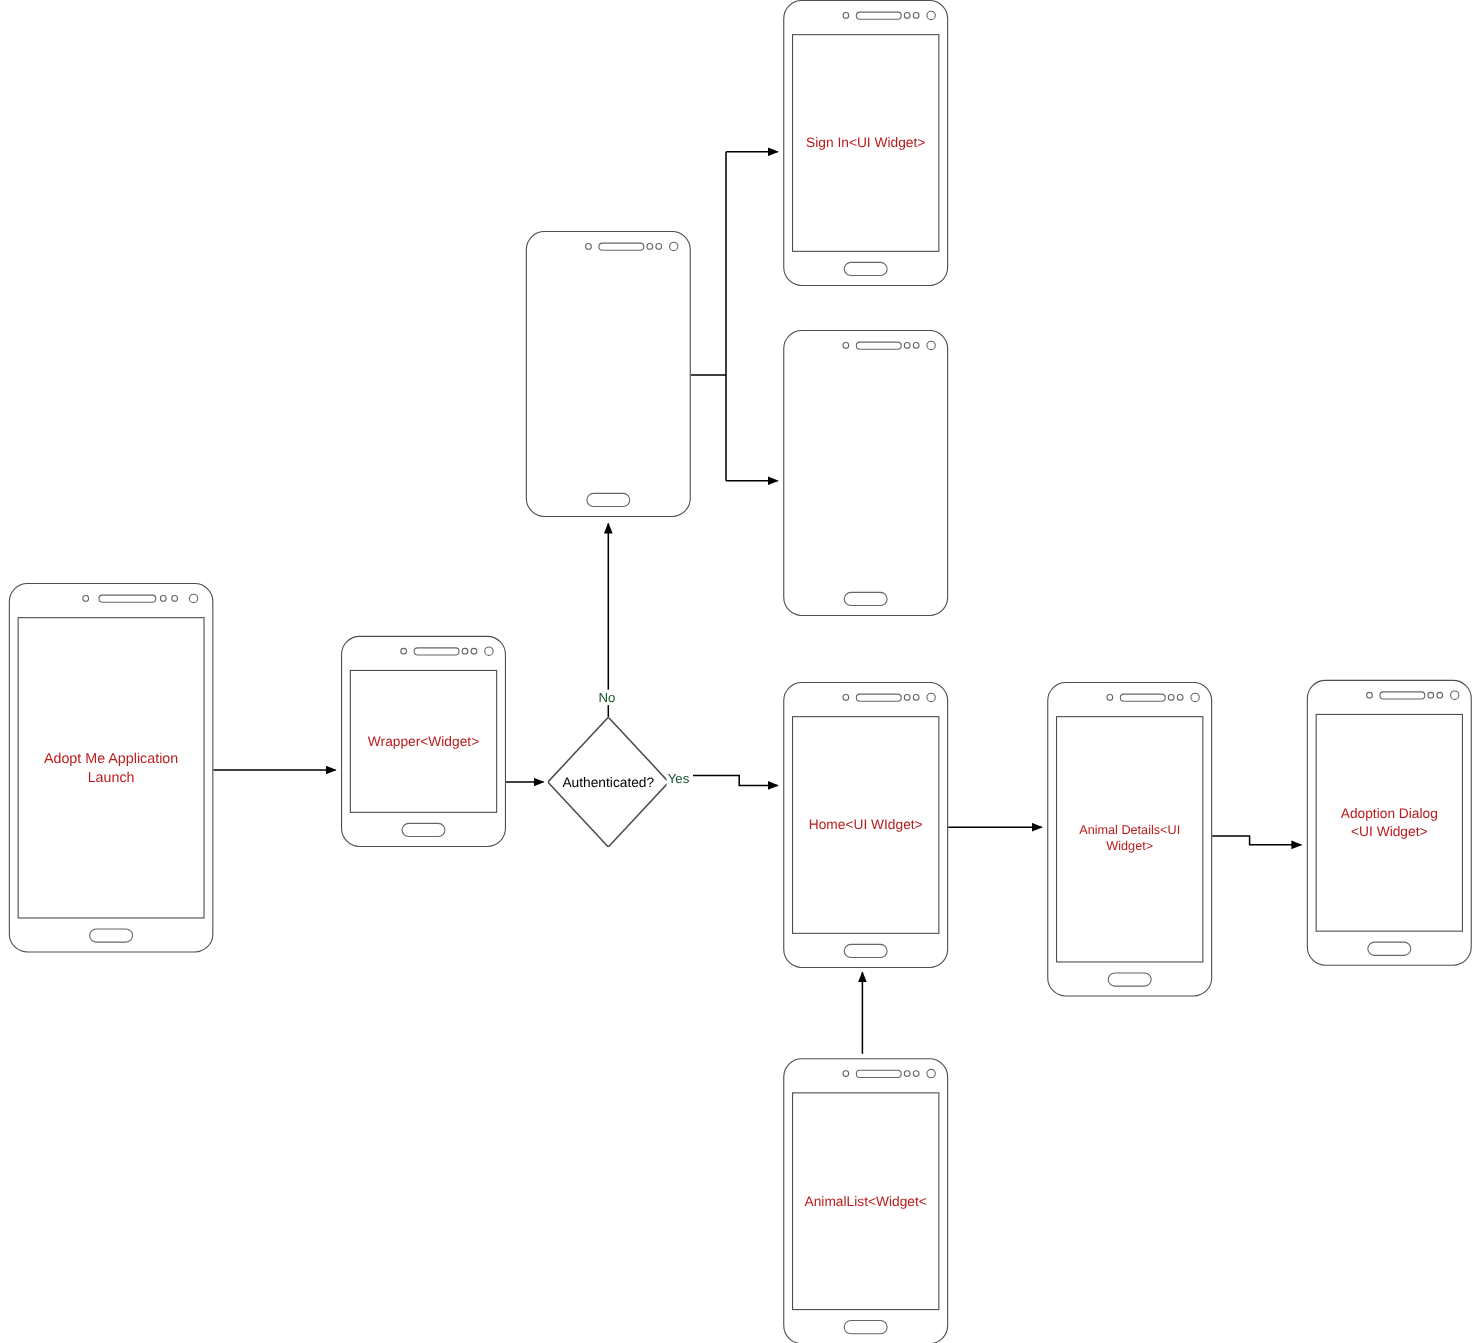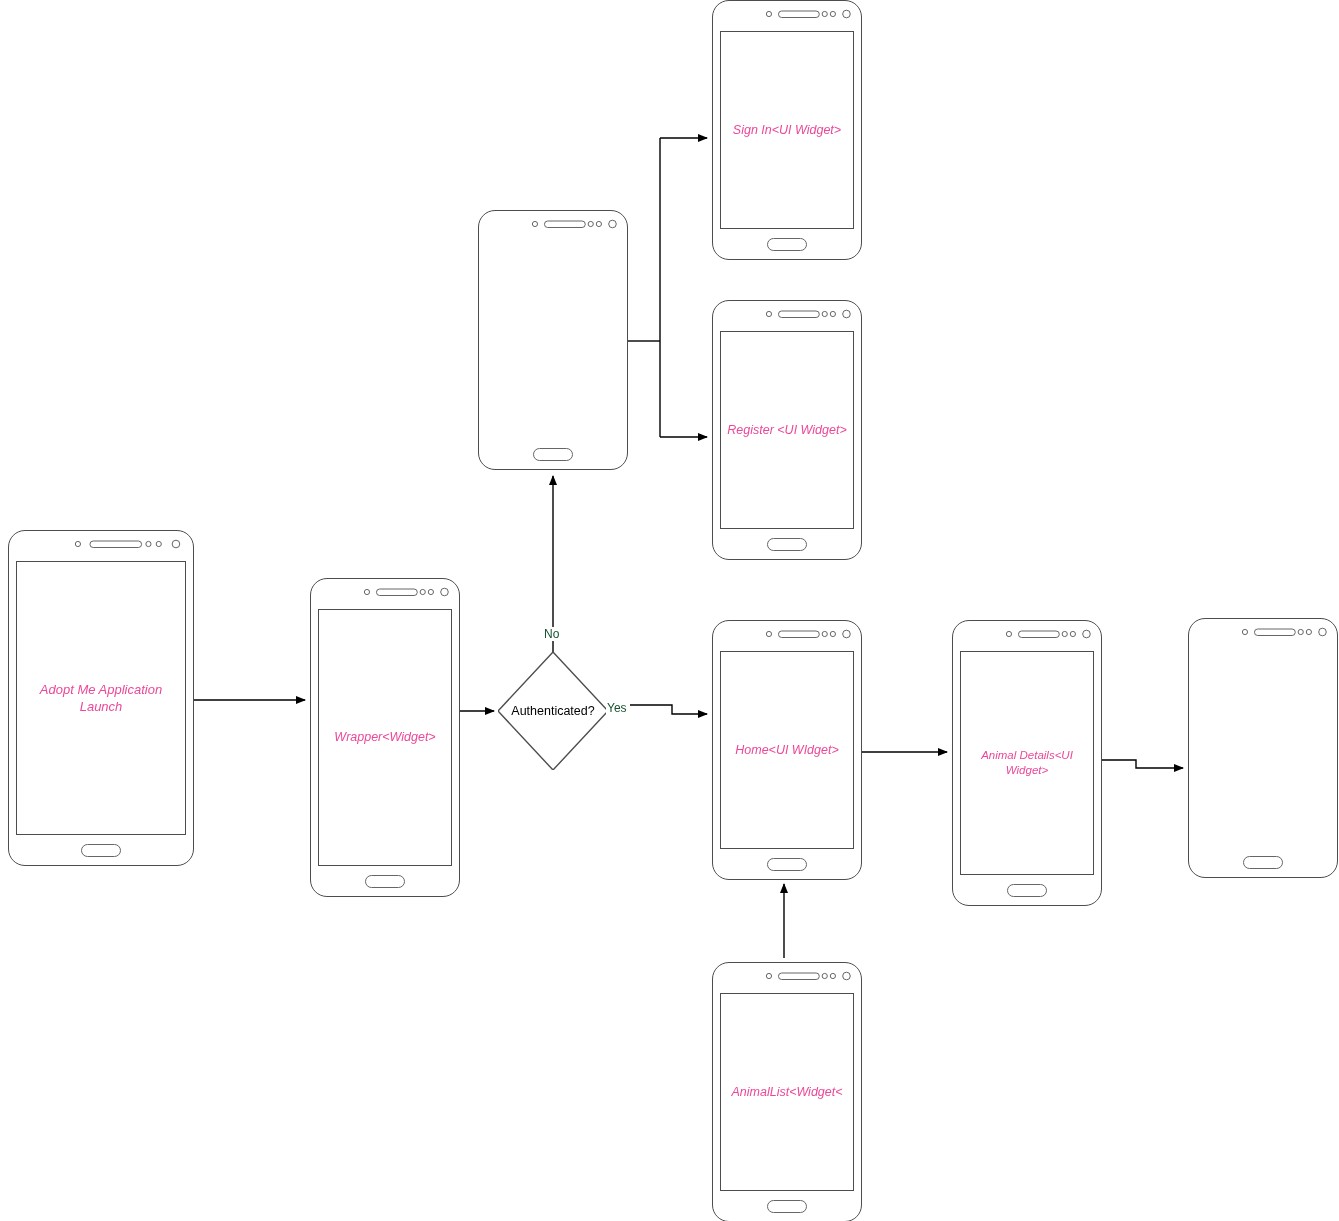--- a/index.html
+++ b/index.html
@@ -43,25 +43,24 @@
     box-sizing: border-box;
     border: 1.4px solid #4d4d4d;
     background: #ffffff;
     display: flex;
     align-items: center;
     justify-content: center;
   }
   .phone .label {
     text-align: center;
     line-height: 1.32;
-    color: #ec4899;
+    color: #b91c1c;
     font-size: 12.5px;
     padding: 0 3px;
     white-space: pre-line;
-    font-style: italic;
   }
   .phone .sensors {
     position: absolute;
     top: 0;
     left: 7px;
     right: 7px;
     height: 30px;
     pointer-events: none;
   }
   .phone .home-btn {
@@ -131,21 +130,21 @@
             <rect x="73.96" y="10" width="51.6" height="6.5" rx="3.2" fill="#ffffff" stroke="#666" stroke-width="1"></rect>
             <circle cx="132.44" cy="13" r="2.6" fill="#ffffff" stroke="#666" stroke-width="1"></circle>
             <circle cx="142.76" cy="13" r="2.6" fill="#ffffff" stroke="#666" stroke-width="1"></circle>
             <circle cx="159.96" cy="13" r="3.8" fill="#ffffff" stroke="#666" stroke-width="1"></circle>
           </svg></div>
         <div class="screen">
           <span class="label" style="font-size: 13px;">Adopt Me Application Launch</span>
         </div>
         <div class="home-btn"></div>
       </div>
-      <div class="phone" style="left: 310px; top: 578px; width: 150px; height: 319px;">
+      <div class="phone" style="left: 310px; top: 578px; width: 150px; height: 192px;">
         <div class="sensors"><svg width="136" height="30" viewBox="0 0 136 30" xmlns="http://www.w3.org/2000/svg">
             <circle cx="48.96" cy="13" r="2.6" fill="#ffffff" stroke="#666" stroke-width="1"></circle>
             <rect x="58.48" y="10" width="40.8" height="6.5" rx="3.2" fill="#ffffff" stroke="#666" stroke-width="1"></rect>
             <circle cx="104.72" cy="13" r="2.6" fill="#ffffff" stroke="#666" stroke-width="1"></circle>
             <circle cx="112.88" cy="13" r="2.6" fill="#ffffff" stroke="#666" stroke-width="1"></circle>
             <circle cx="126.48" cy="13" r="3.8" fill="#ffffff" stroke="#666" stroke-width="1"></circle>
           </svg></div>
         <div class="screen">
           <span class="label" style="font-size: 12.5px;">Wrapper&lt;Widget&gt;</span>
         </div>
@@ -175,23 +174,20 @@
         <div class="home-btn"></div>
       </div>
       <div class="phone" style="left: 712px; top: 300px; width: 150px; height: 260px;">
         <div class="sensors"><svg width="136" height="30" viewBox="0 0 136 30" xmlns="http://www.w3.org/2000/svg">
             <circle cx="48.96" cy="13" r="2.6" fill="#ffffff" stroke="#666" stroke-width="1"></circle>
             <rect x="58.48" y="10" width="40.8" height="6.5" rx="3.2" fill="#ffffff" stroke="#666" stroke-width="1"></rect>
             <circle cx="104.72" cy="13" r="2.6" fill="#ffffff" stroke="#666" stroke-width="1"></circle>
             <circle cx="112.88" cy="13" r="2.6" fill="#ffffff" stroke="#666" stroke-width="1"></circle>
             <circle cx="126.48" cy="13" r="3.8" fill="#ffffff" stroke="#666" stroke-width="1"></circle>
           </svg></div>
-        <div class="screen">
-          <span class="label" style="font-size: 12.5px;">Register &lt;UI Widget&gt;</span>
-        </div>
         <div class="home-btn"></div>
       </div>
       <div class="phone" style="left: 712px; top: 620px; width: 150px; height: 260px;">
         <div class="sensors"><svg width="136" height="30" viewBox="0 0 136 30" xmlns="http://www.w3.org/2000/svg">
             <circle cx="48.96" cy="13" r="2.6" fill="#ffffff" stroke="#666" stroke-width="1"></circle>
             <rect x="58.48" y="10" width="40.8" height="6.5" rx="3.2" fill="#ffffff" stroke="#666" stroke-width="1"></rect>
             <circle cx="104.72" cy="13" r="2.6" fill="#ffffff" stroke="#666" stroke-width="1"></circle>
             <circle cx="112.88" cy="13" r="2.6" fill="#ffffff" stroke="#666" stroke-width="1"></circle>
             <circle cx="126.48" cy="13" r="3.8" fill="#ffffff" stroke="#666" stroke-width="1"></circle>
           </svg></div>
@@ -214,20 +210,24 @@
         <div class="home-btn"></div>
       </div>
       <div class="phone" style="left: 1188px; top: 618px; width: 150px; height: 260px;">
         <div class="sensors"><svg width="136" height="30" viewBox="0 0 136 30" xmlns="http://www.w3.org/2000/svg">
             <circle cx="48.96" cy="13" r="2.6" fill="#ffffff" stroke="#666" stroke-width="1"></circle>
             <rect x="58.48" y="10" width="40.8" height="6.5" rx="3.2" fill="#ffffff" stroke="#666" stroke-width="1"></rect>
             <circle cx="104.72" cy="13" r="2.6" fill="#ffffff" stroke="#666" stroke-width="1"></circle>
             <circle cx="112.88" cy="13" r="2.6" fill="#ffffff" stroke="#666" stroke-width="1"></circle>
             <circle cx="126.48" cy="13" r="3.8" fill="#ffffff" stroke="#666" stroke-width="1"></circle>
           </svg></div>
+        <div class="screen">
+          <span class="label" style="font-size: 12.5px;">Adoption Dialog
+&lt;UI Widget&gt;</span>
+        </div>
         <div class="home-btn"></div>
       </div>
       <div class="phone" style="left: 712px; top: 962px; width: 150px; height: 260px;">
         <div class="sensors"><svg width="136" height="30" viewBox="0 0 136 30" xmlns="http://www.w3.org/2000/svg">
             <circle cx="48.96" cy="13" r="2.6" fill="#ffffff" stroke="#666" stroke-width="1"></circle>
             <rect x="58.48" y="10" width="40.8" height="6.5" rx="3.2" fill="#ffffff" stroke="#666" stroke-width="1"></rect>
             <circle cx="104.72" cy="13" r="2.6" fill="#ffffff" stroke="#666" stroke-width="1"></circle>
             <circle cx="112.88" cy="13" r="2.6" fill="#ffffff" stroke="#666" stroke-width="1"></circle>
             <circle cx="126.48" cy="13" r="3.8" fill="#ffffff" stroke="#666" stroke-width="1"></circle>
           </svg></div>

